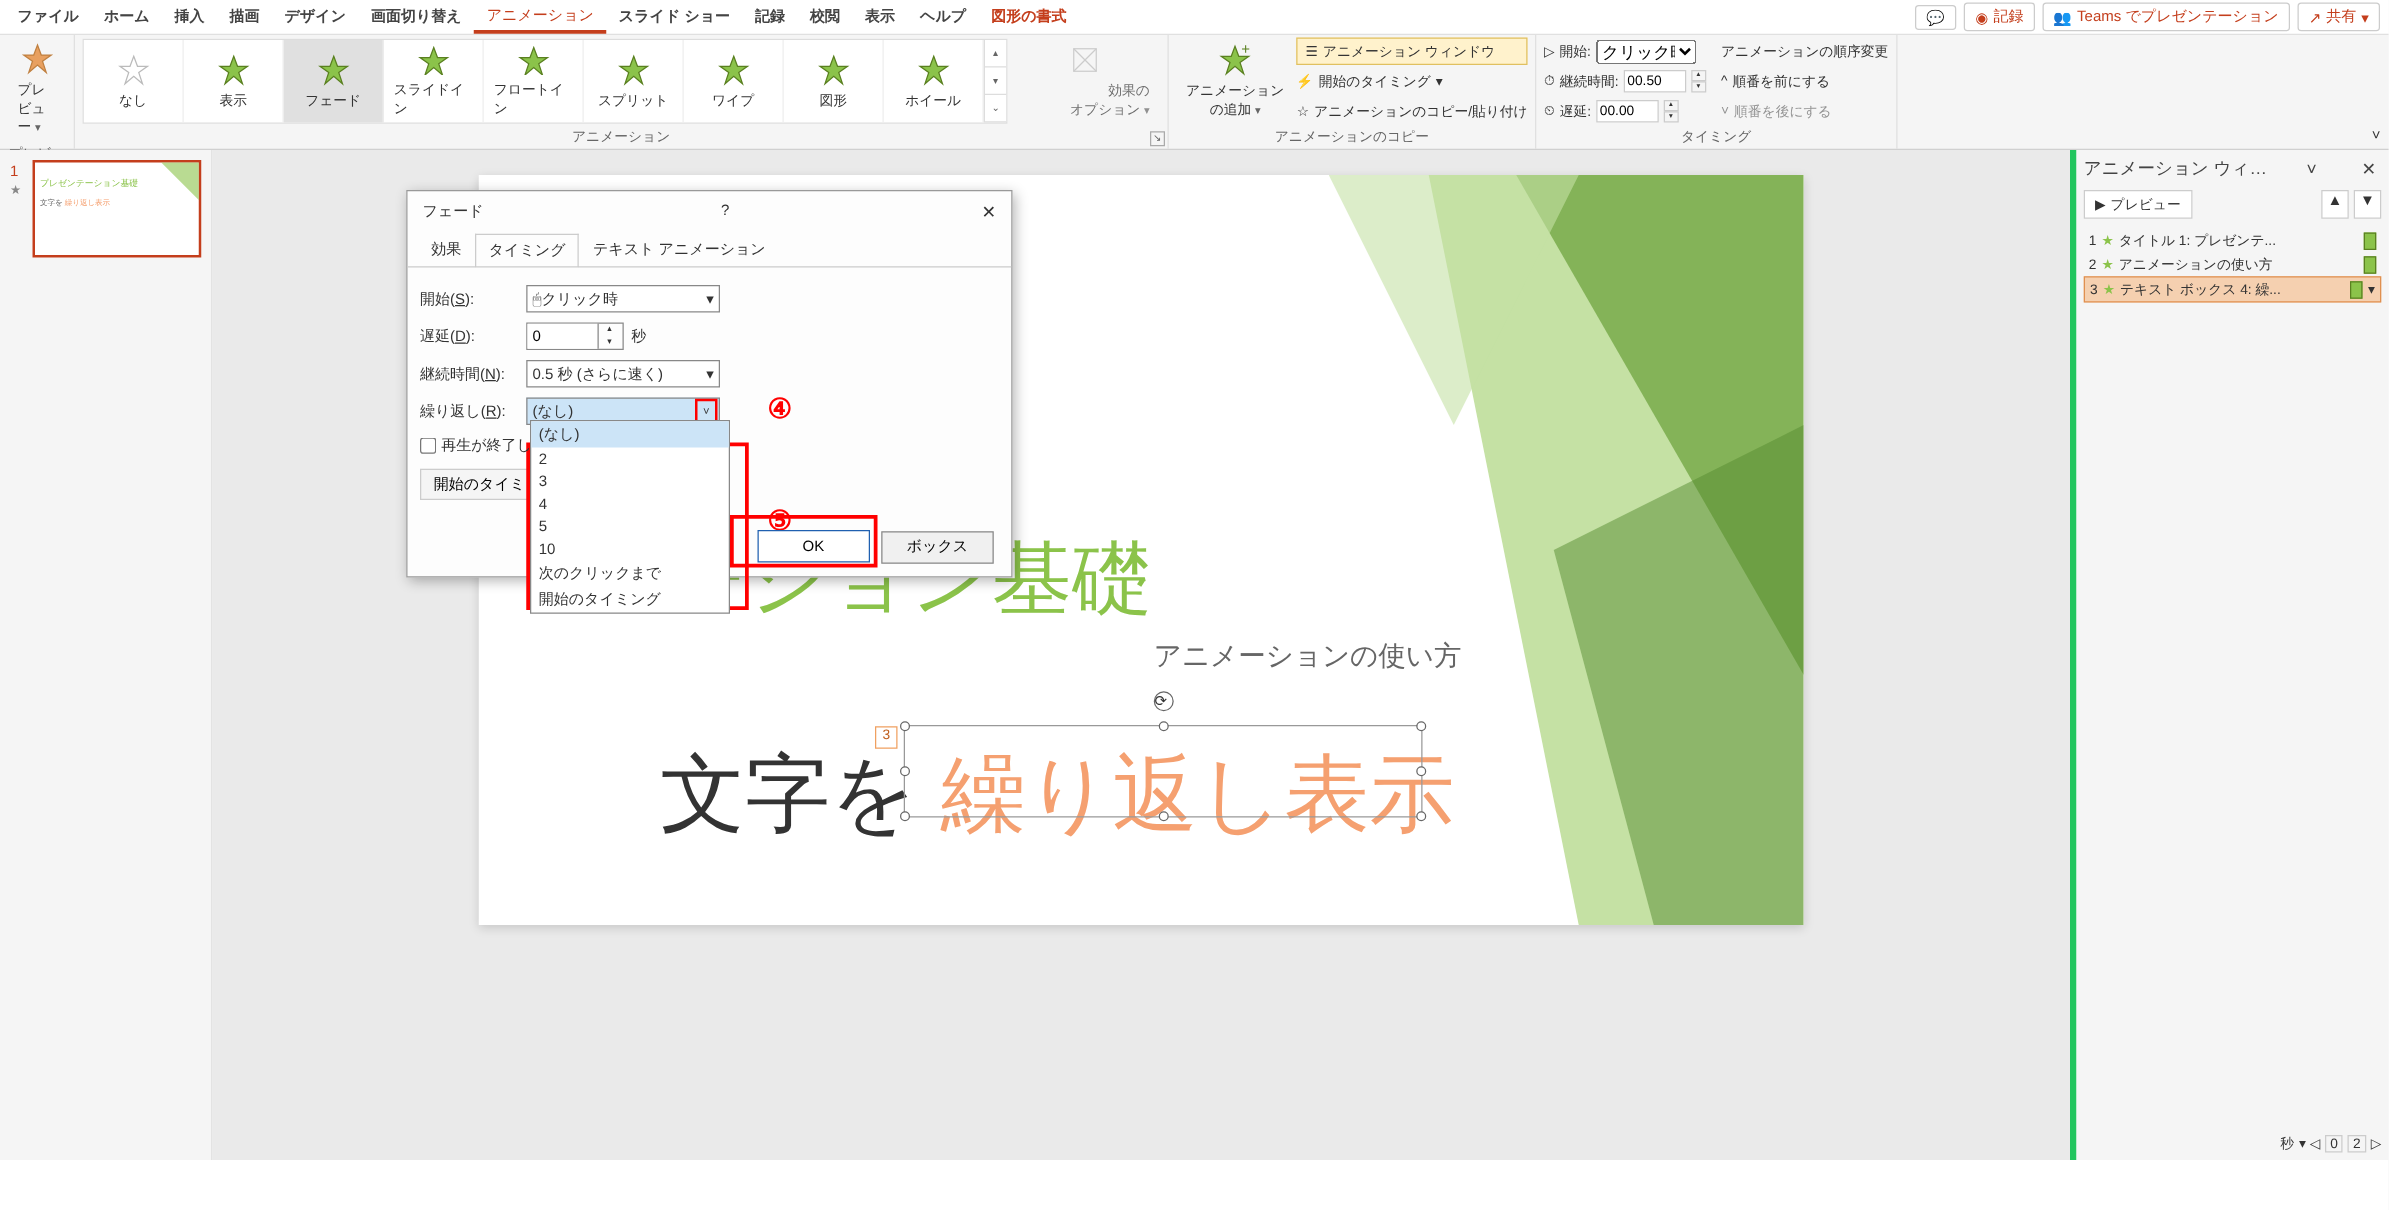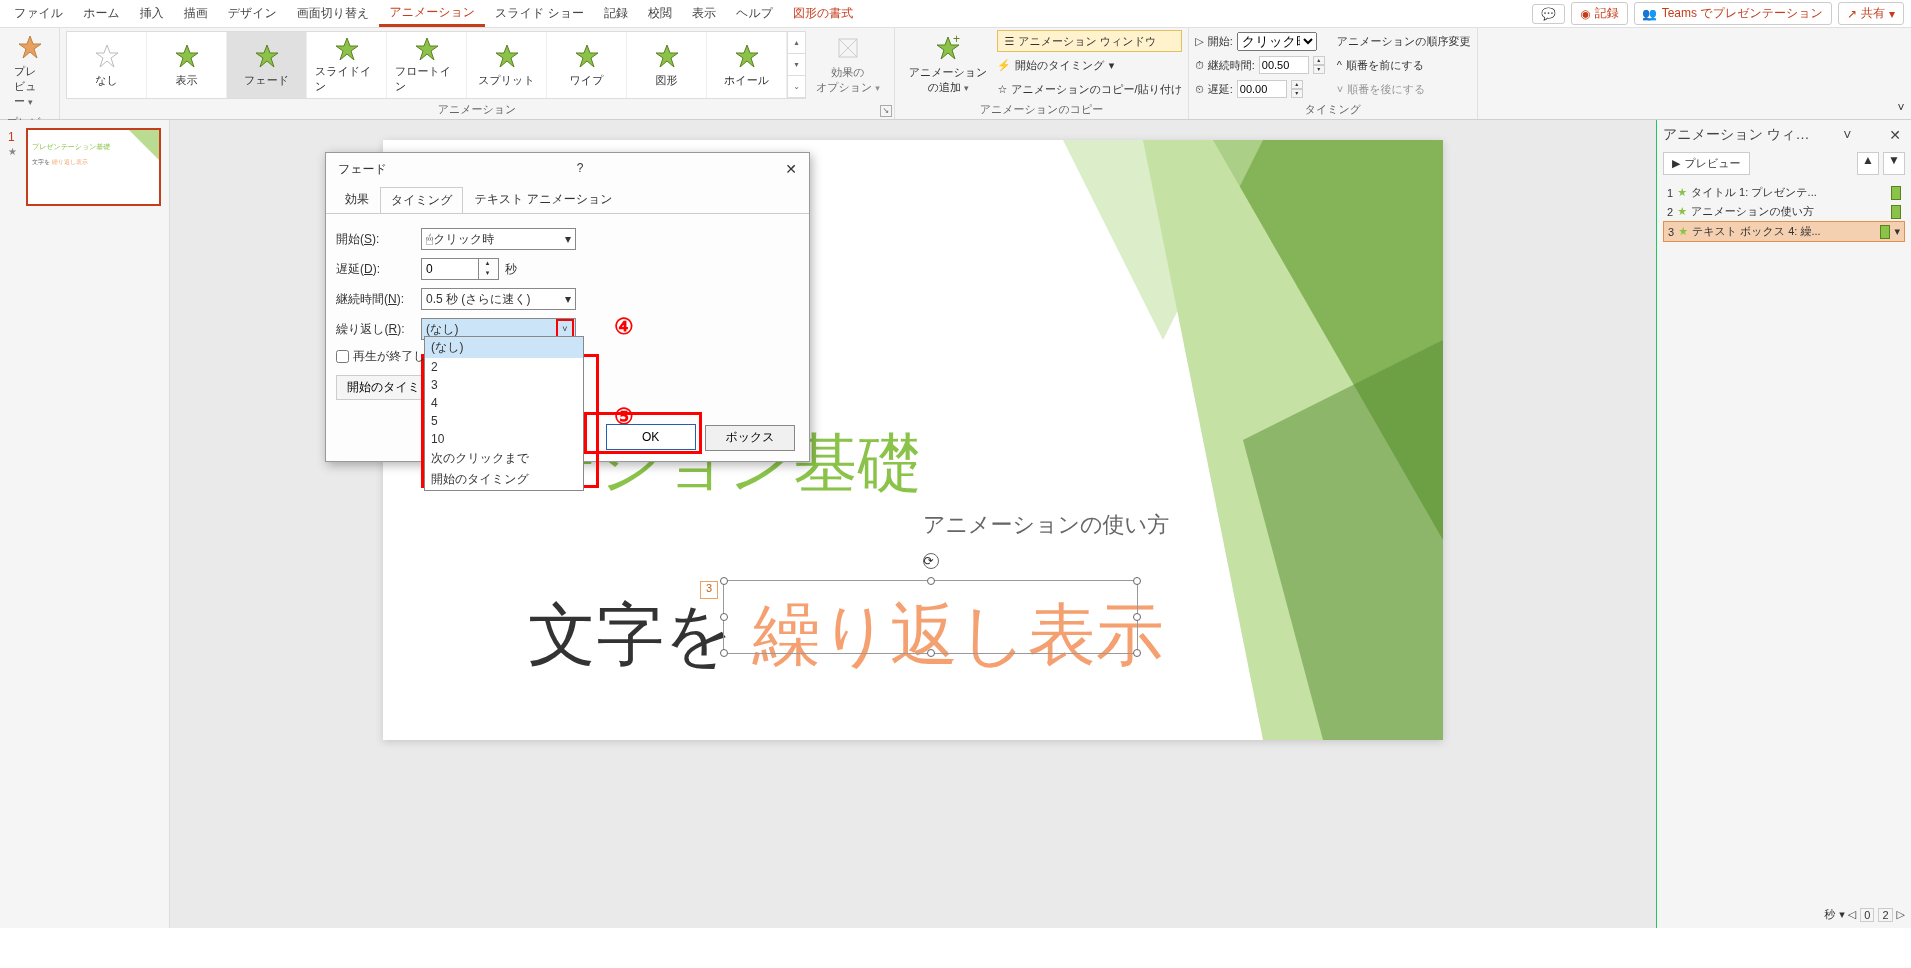--- a/index.html
+++ b/index.html
@@ -1,20 +1,20 @@
 <!DOCTYPE html>
 <html><head>
 <meta charset="utf-8">
 <style>
 * { box-sizing: border-box; margin: 0; padding: 0; font-family: "Meiryo UI", "Yu Gothic UI", sans-serif; }
 body { background: #fff; font-size: 12px; color: #333; overflow: hidden; }
 
 
 .tabs { display: flex; align-items: center; height: 28px; background: #fff; border-bottom: 1px solid #e0e0e0; padding: 0 4px; }
-.tabs .tab { padding: 0 10px; height: 100%; display: flex; align-items: center; cursor: pointer; color: #444; }
+.tabs .tab { padding: 0 10px; height: 100%; display: flex; align-items: center; cursor: pointer; color: #444; font-weight: bold; }
 .tabs .tab.active { border-bottom: 3px solid #c43e1c; color: #c43e1c; font-weight: 500; }
 .tabs .tab.link { color: #c43e1c; }
 .tabs .spacer { flex: 1; }
 .tabs .rbtn { border: 1px solid #ccc; border-radius: 3px; padding: 2px 8px; margin: 0 3px; color: #c43e1c; display: flex; align-items: center; gap: 4px; }
 
 
 .ribbon { display: flex; height: 92px; background: #f5f5f5; border-bottom: 1px solid #d0d0d0; }
 .group { border-right: 1px solid #e0e0e0; padding: 2px 6px; display: flex; flex-direction: column; position: relative; }
 .group-label { text-align: center; font-size: 11px; color: #666; padding-top: 2px; }
 .group-body { flex: 1; display: flex; align-items: center; gap: 2px; }
@@ -53,21 +53,21 @@
 .slide-text .orange { color: #f5a070; }
 .textbox-sel { position: absolute; left: 340px; top: 440px; width: 415px; height: 74px; border: 1px solid #999; }
 .handle { position: absolute; width: 8px; height: 8px; background: #fff; border: 1px solid #666; border-radius: 50%; }
 .handle.tl { left: -4px; top: -4px; } .handle.tm { left: 50%; top: -4px; margin-left:-4px; } .handle.tr { right: -4px; top: -4px; }
 .handle.ml { left: -4px; top: 50%; margin-top:-4px; } .handle.mr { right: -4px; top: 50%; margin-top:-4px; }
 .handle.bl { left: -4px; bottom: -4px; } .handle.bm { left: 50%; bottom: -4px; margin-left:-4px; } .handle.br { right: -4px; bottom: -4px; }
 .rotate-h { position: absolute; left: 50%; top: -28px; margin-left: -8px; width: 16px; height: 16px; border: 1px solid #666; border-radius: 50%; }
 .anim-tag { position: absolute; left: -24px; top: 0px; width: 18px; height: 18px; background: #fff; border: 1px solid #f0a060; text-align: center; font-size: 11px; color: #c06020; }
 
 
-.anim-pane { width: 255px; background: #f5f5f5; border-left: 1px solid #22c55e; padding: 6px; }
+.anim-pane { width: 255px; background: #f5f5f5; border-left: 5px solid #22c55e; padding: 6px; }
 .anim-pane-head { display: flex; align-items: center; font-size: 14px; color: #444; margin-bottom: 8px; }
 .anim-pane-head .x { margin-left: auto; padding: 0 4px; }
 .play-row { display: flex; gap: 4px; margin-bottom: 8px; }
 .play-btn { border: 1px solid #ccc; background: #fff; padding: 3px 8px; display: flex; align-items: center; gap: 4px; font-size: 11px; }
 .arrow-btn { border: 1px solid #ccc; background: #fff; width: 22px; text-align: center; }
 .anim-item { display: flex; align-items: center; padding: 2px 4px; font-size: 11px; gap: 4px; }
 .anim-item.sel { background: #f5d0b0; border: 1px solid #e09050; }
 .anim-item .star { color: #8bc34a; }
 .anim-item .bar { width: 10px; height: 14px; background: #8bc34a; border: 1px solid #5a8020; }
 
@@ -205,21 +205,21 @@
             <div>▾</div>
             <div>⌄</div>
           </div>
       </div>
       <div class="vbtn" style="opacity:0.7;">
         <svg class="star">
             <rect x="4" y="4" width="18" height="18" fill="none" stroke="#bbb"></rect>
             <line x1="4" y1="4" x2="22" y2="22" stroke="#bbb"></line>
             <line x1="22" y1="4" x2="4" y2="22" stroke="#bbb"></line>
           </svg>
-        <span class="lbl dropdown-icon" style="white-space:pre-line;text-align:center;">効果の
+        <span class="lbl dropdown-icon" style="white-space:pre-line;text-align:right;margin-left:40px;">効果の
 オプション</span>
       </div>
     </div>
     <div class="group-label">アニメーション</div>
     <div class="launcher">↘</div>
   </div>
 
   <div class="group">
     <div class="group-body">
       <div class="vbtn">

